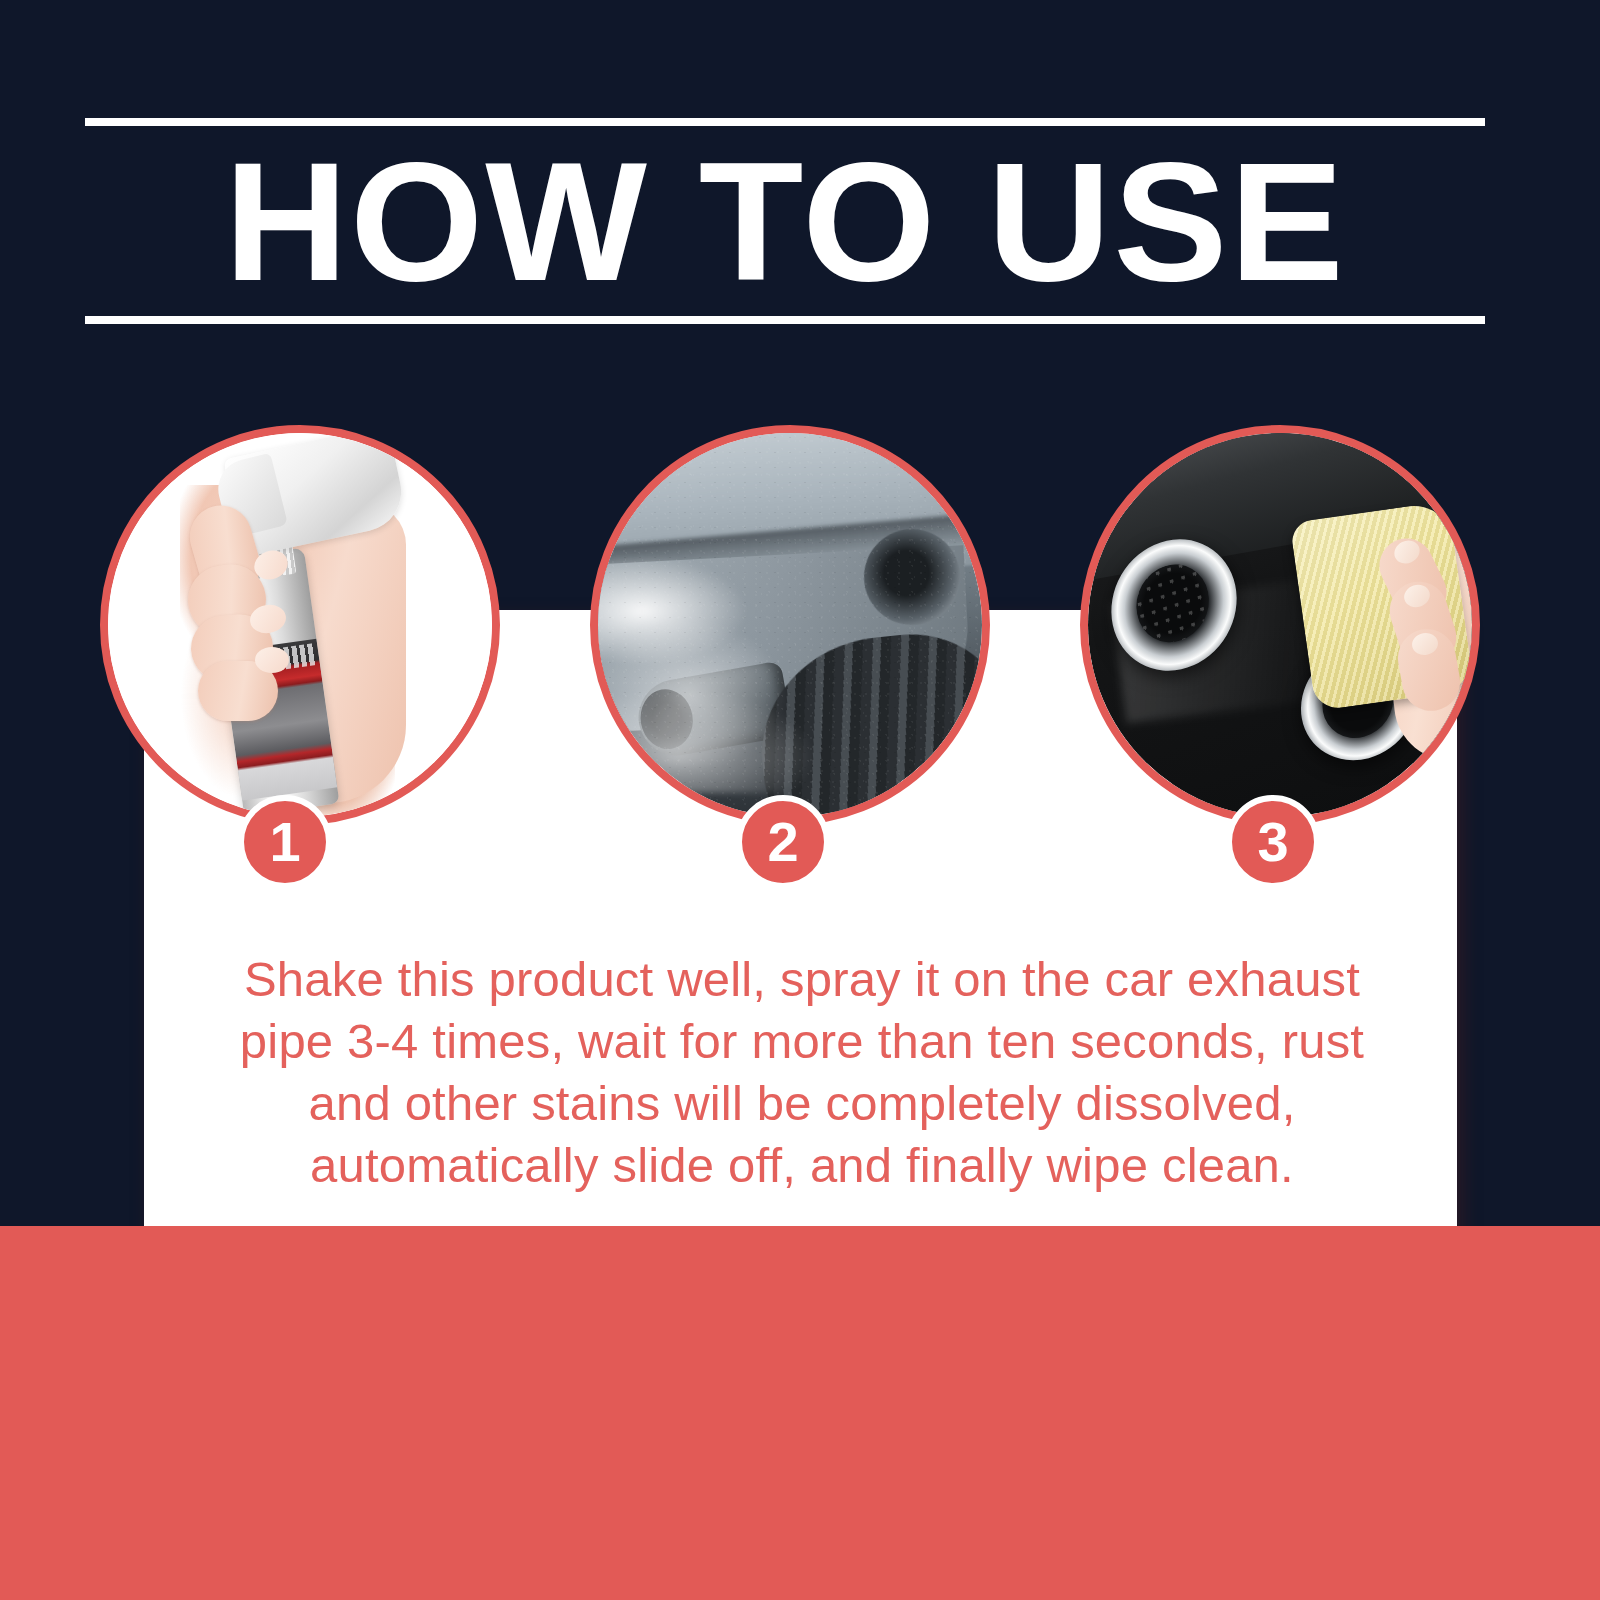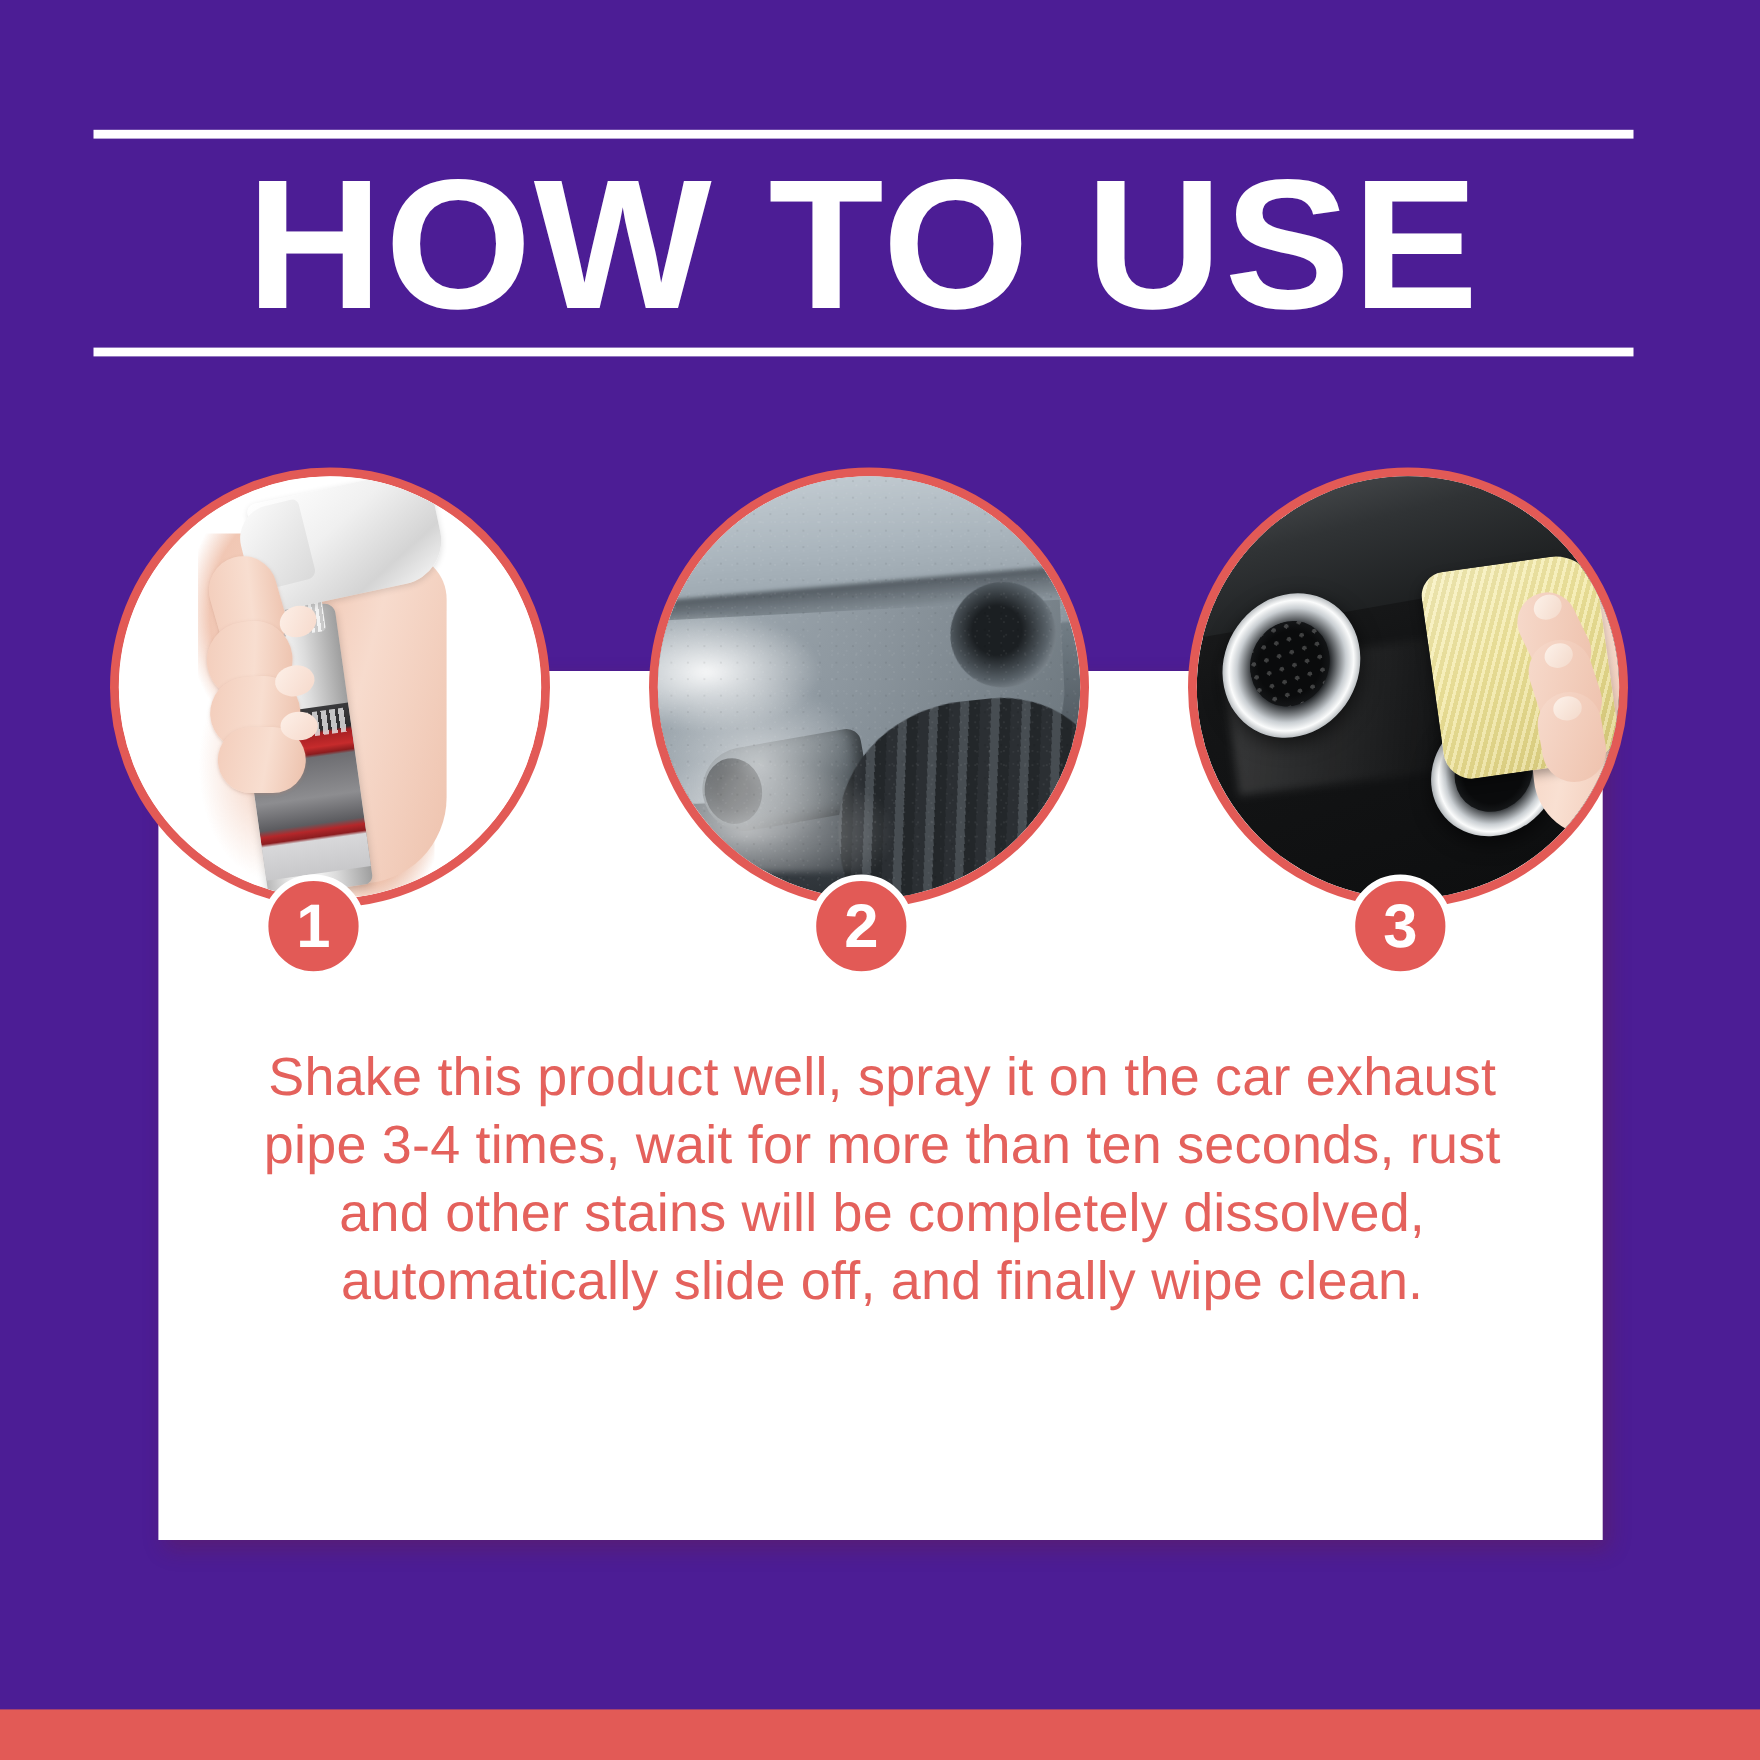--- a/index.html
+++ b/index.html
@@ -10,22 +10,22 @@
     width: 1600px;
     height: 1600px;
     overflow: hidden;
     font-family: "Liberation Sans", sans-serif;
     background: #e25a56;
   }
 
   .poster {
     position: relative;
     width: 1600px;
-    height: 1554px;
-    background: #4c1d95;
+    height: 1226px;
+    background: #0f172a;
     overflow: hidden;
   }
 
   
   .header {
     position: absolute;
     left: 85px;
     top: 118px;
     width: 1400px;
   }

